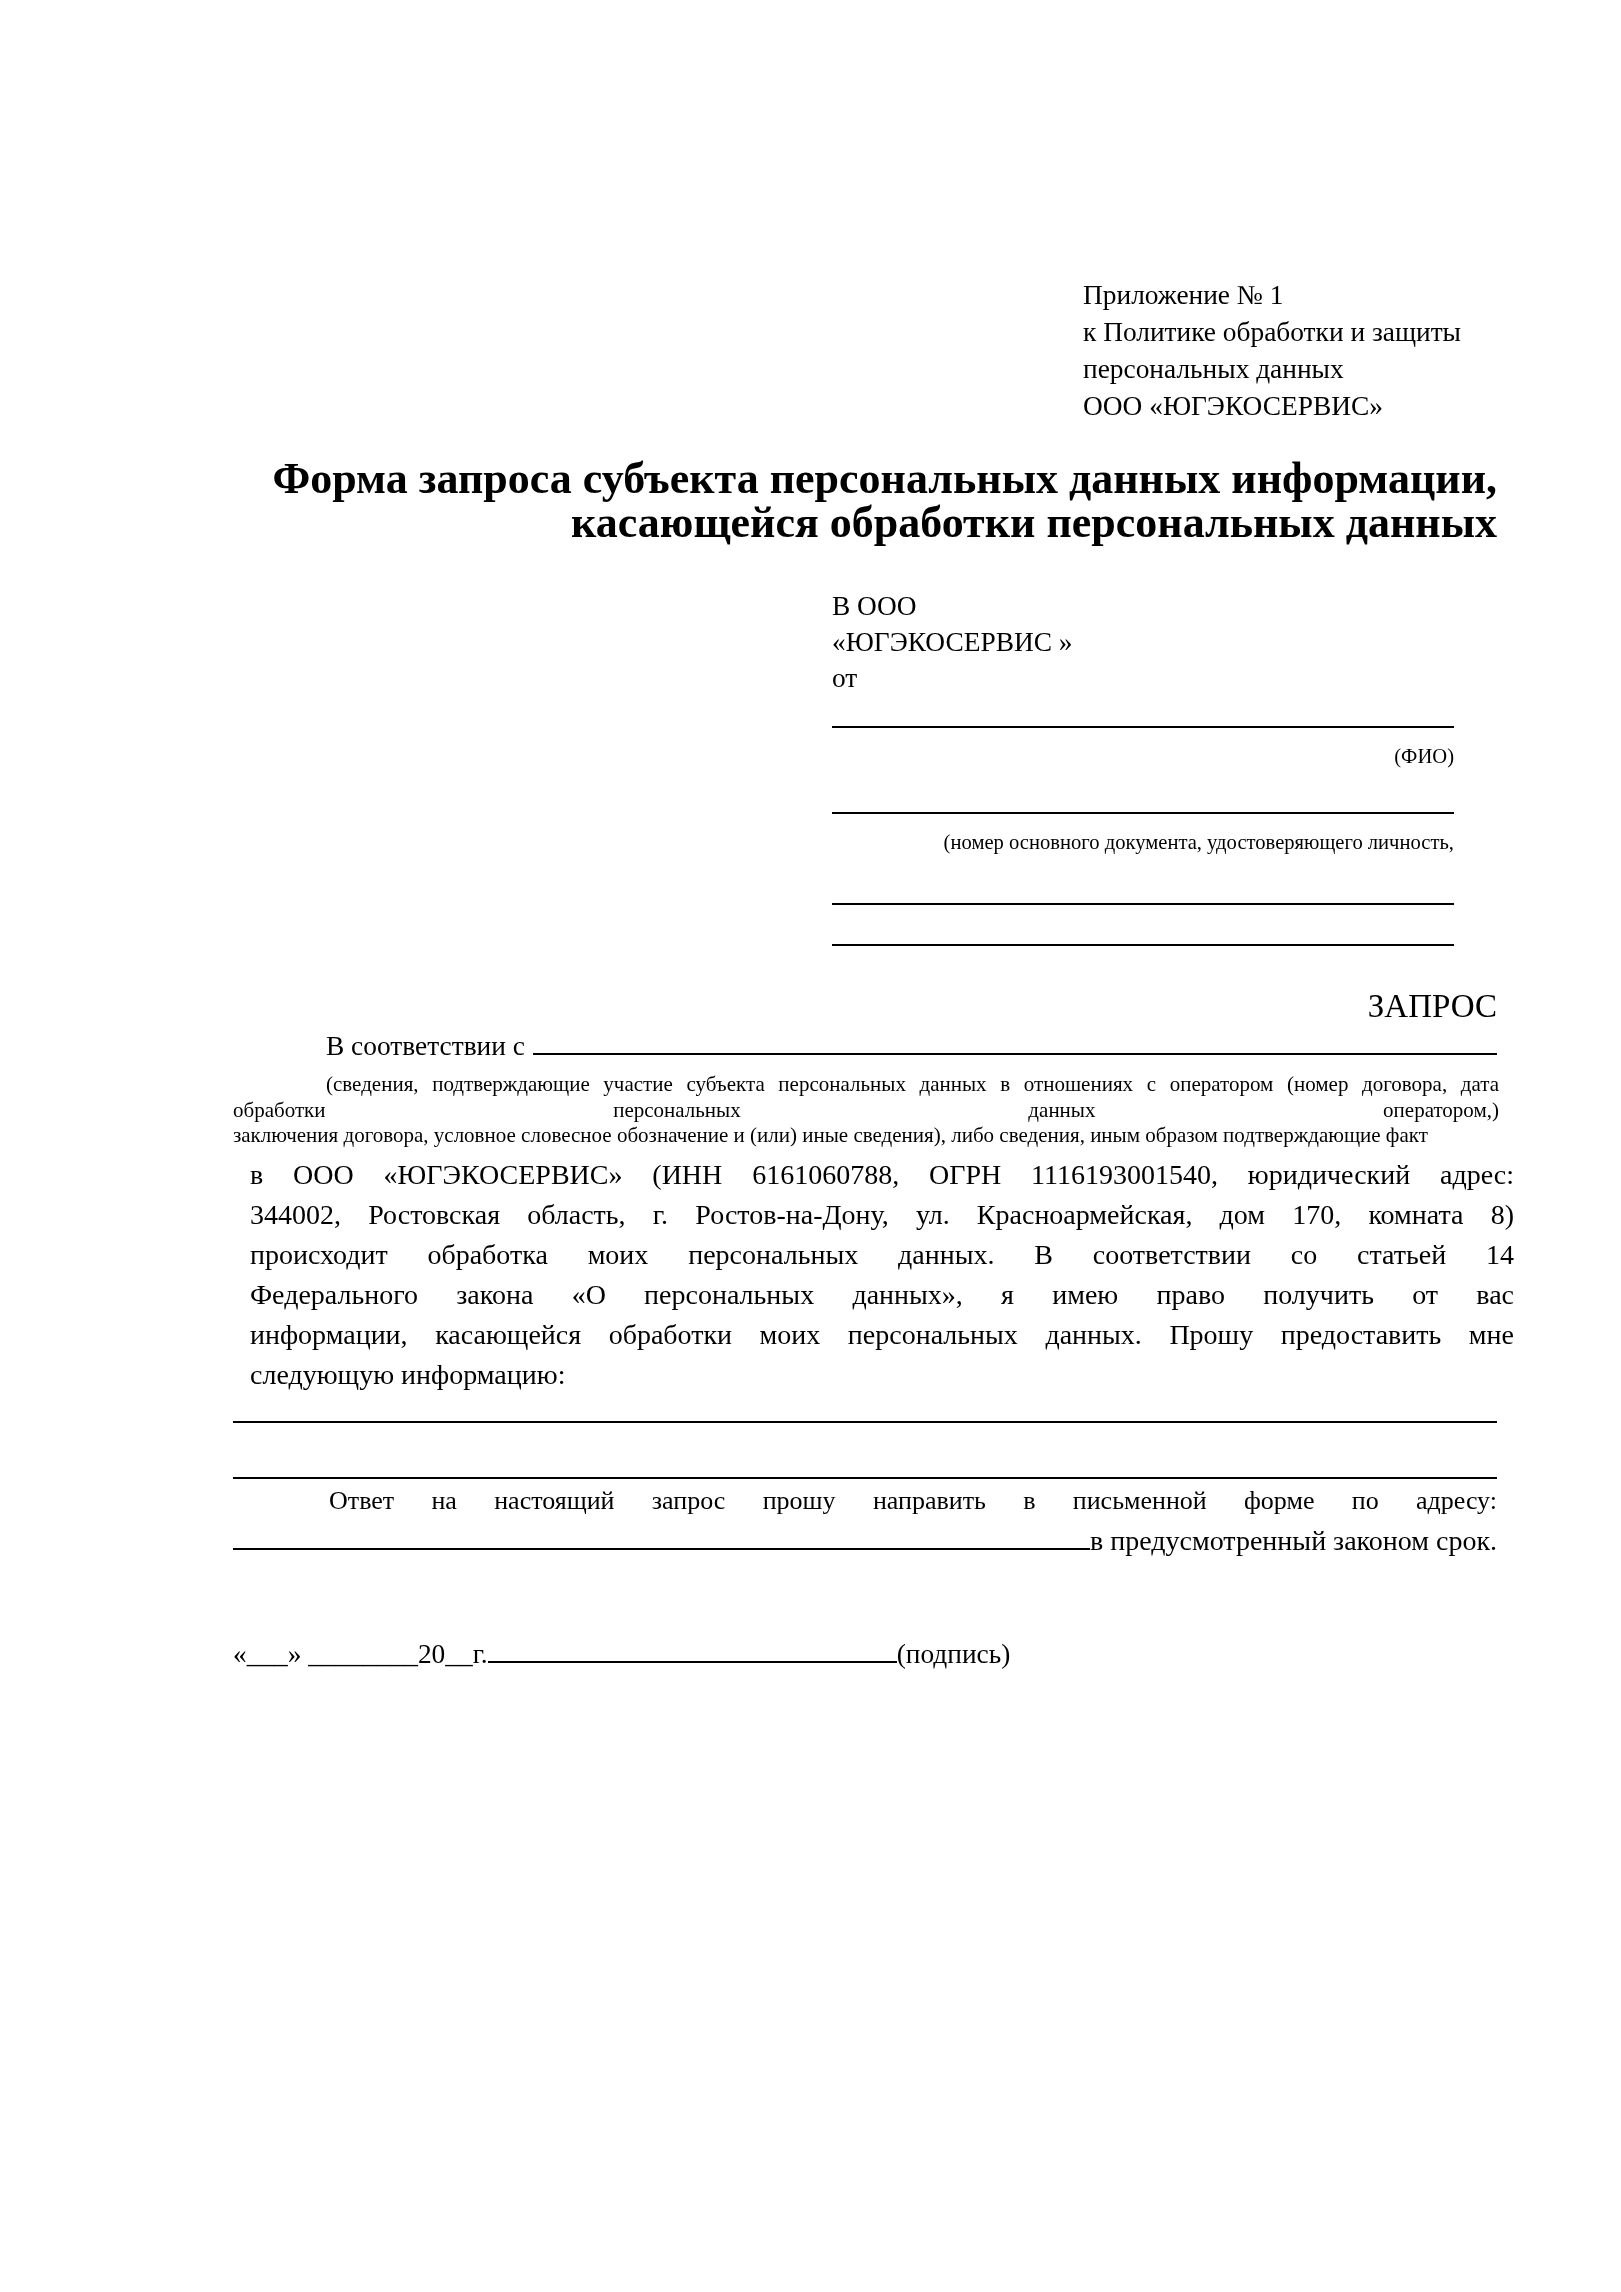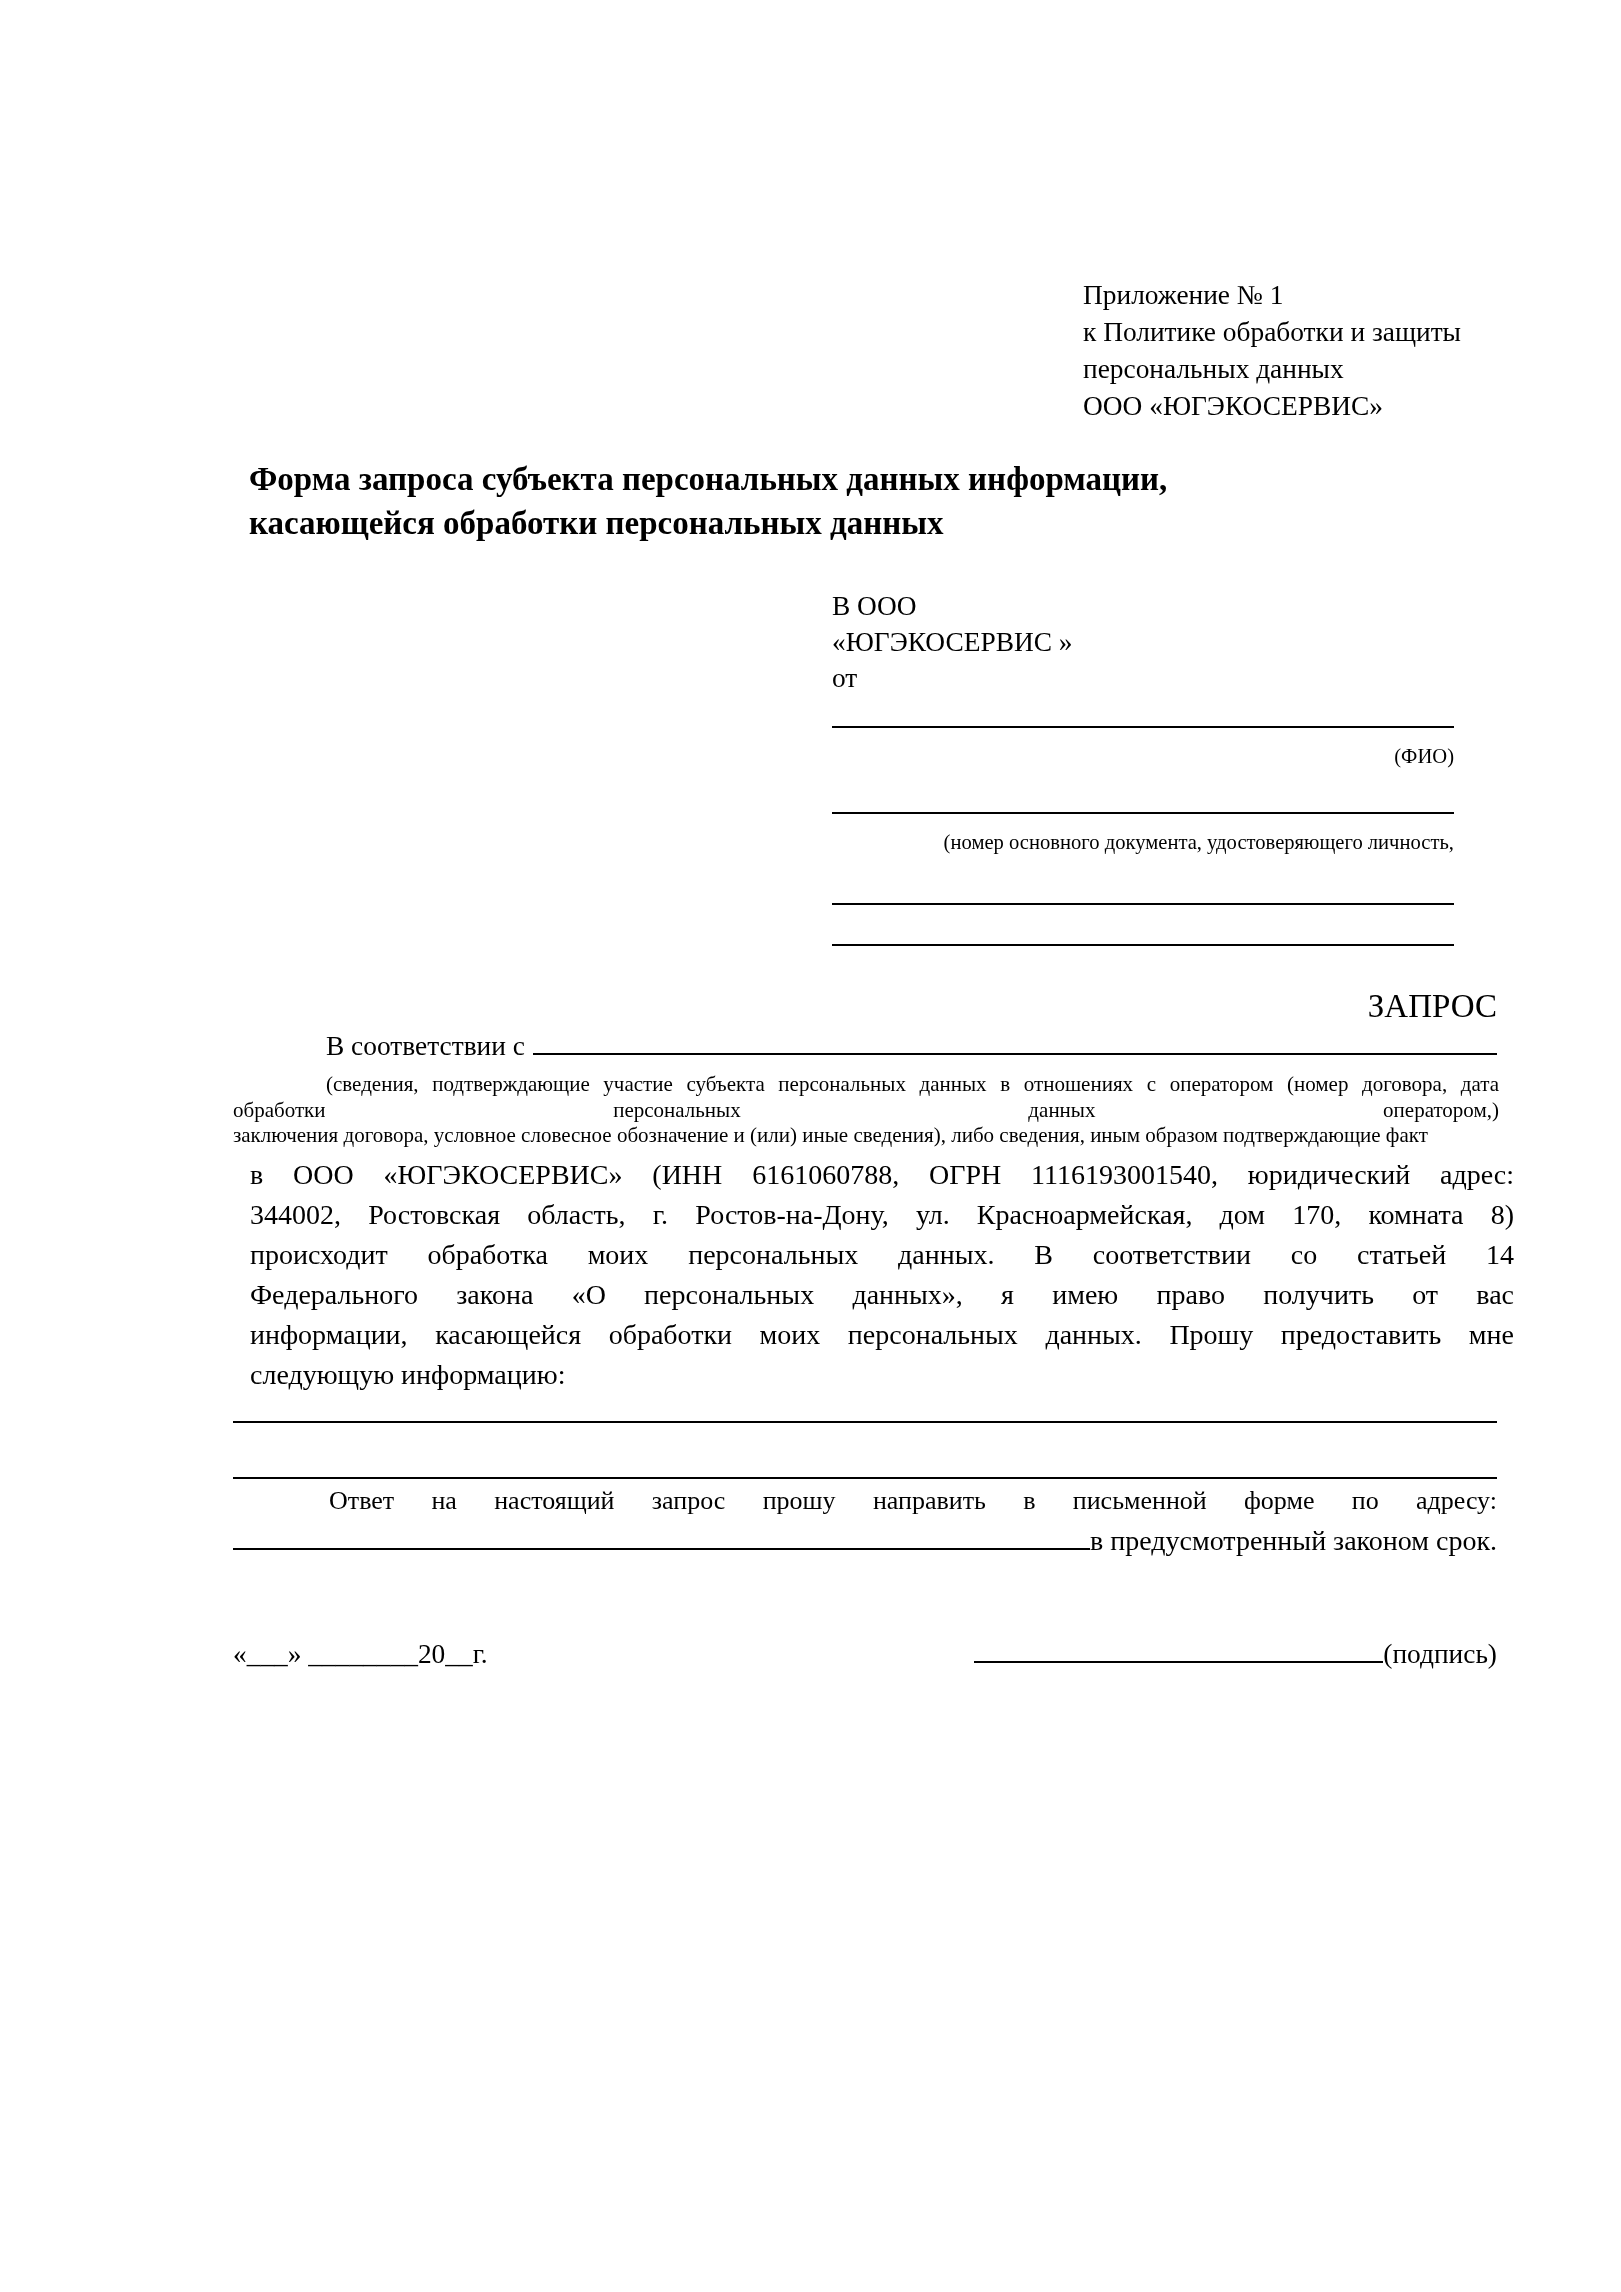--- a/index.html
+++ b/index.html
@@ -19,23 +19,23 @@
 
   
   .appendix-header {
     left: 1083px; top: 277px;
     font-size: 27.4px; line-height: 37px;
     white-space: nowrap;
   }
 
   
   .doc-title {
-    left: 249px; top: 457px; width: 1264px;
-    font-size: 33px; font-weight: bold;
-    line-height: 44px; text-align: left;
+    left: 233px; top: 457px; width: 1264px;
+    font-size: 44px; font-weight: bold;
+    line-height: 44px; text-align: right;
   }
 
   
   .addressee {
     left: 832px; top: 588px; width: 622px;
     font-size: 27.4px; line-height: 36px;
   }
   .u-line { border-bottom: 2.9px solid #000; height: 0; }
   .ul-1 { margin-top: 30px; }
   .ul-2 { margin-top: 43px; }
@@ -88,21 +88,21 @@
   .address-row {
     left: 233px; top: 1519px; width: 1264px;
     display: flex; align-items: baseline;
     font-size: 28px; line-height: 40px;
   }
   .address-row .fill-line { margin-left: 0; margin-right: 0; height: 29px; }
   .address-row span.suffix { white-space: nowrap; }
 
   .footer-row {
     left: 233px; top: 1635px; width: 1264px;
-    display: flex; justify-content: space-between; align-items: baseline;
+    display: flex; align-items: baseline;
     font-size: 27.4px; line-height: 39px;
   }
   .sig-wrap { white-space: nowrap; }
   .sig-line {
     display: inline-block; width: 409px;
     border-bottom: 2.9px solid #000; height: 2px;
   }
 </style>
 </head>
 <body>

